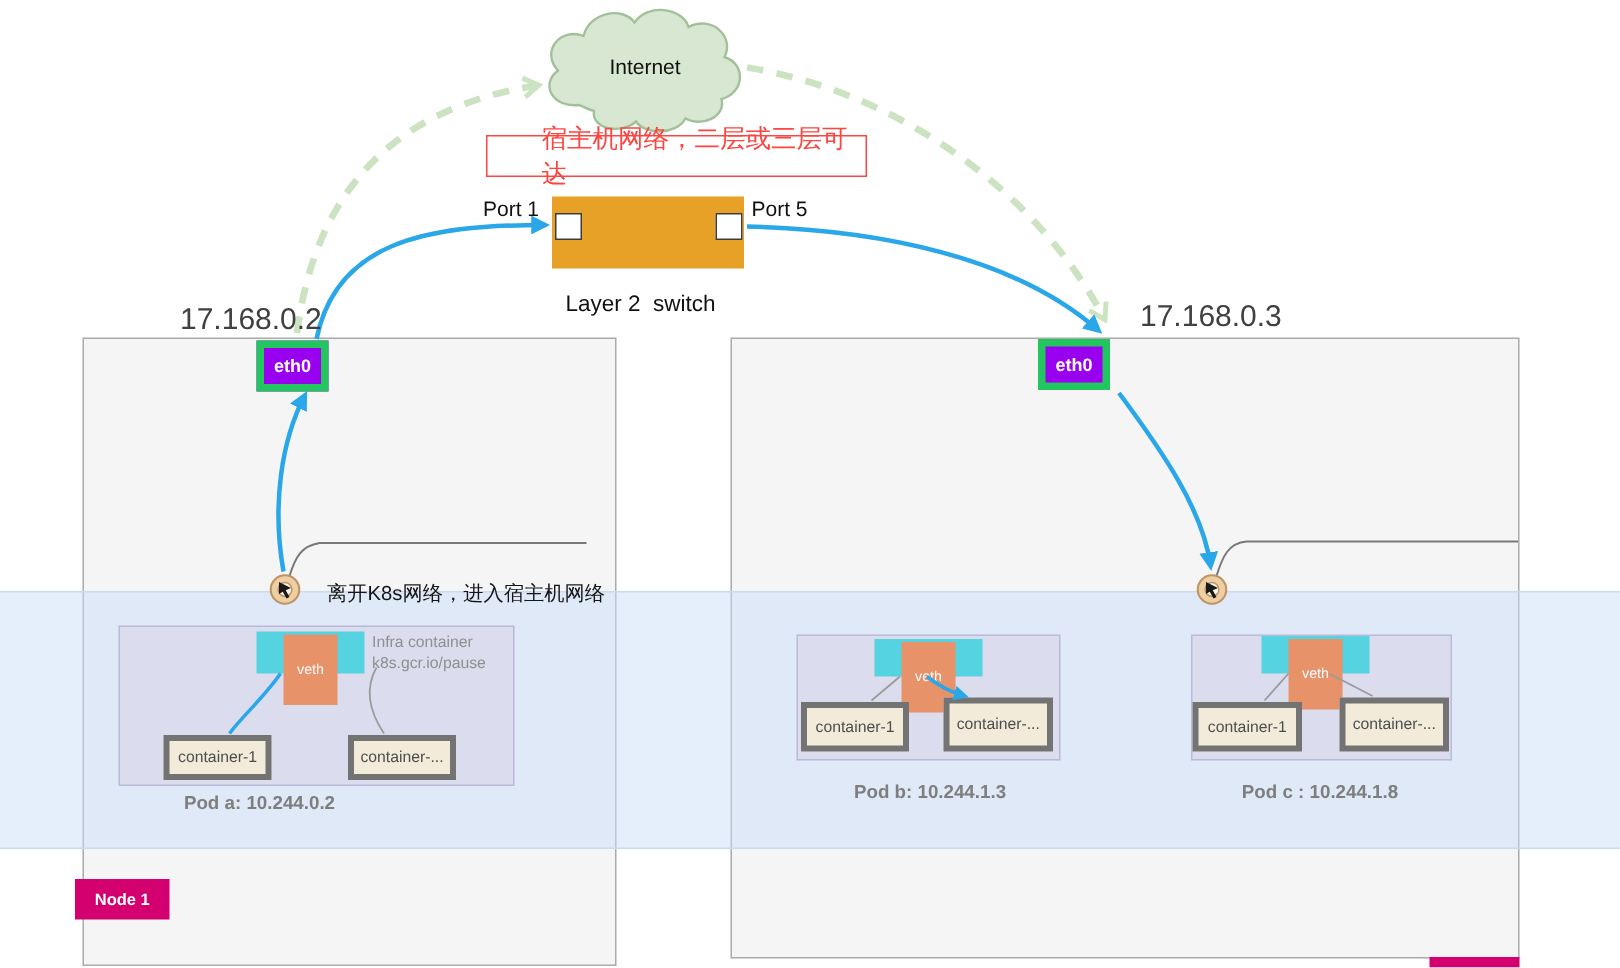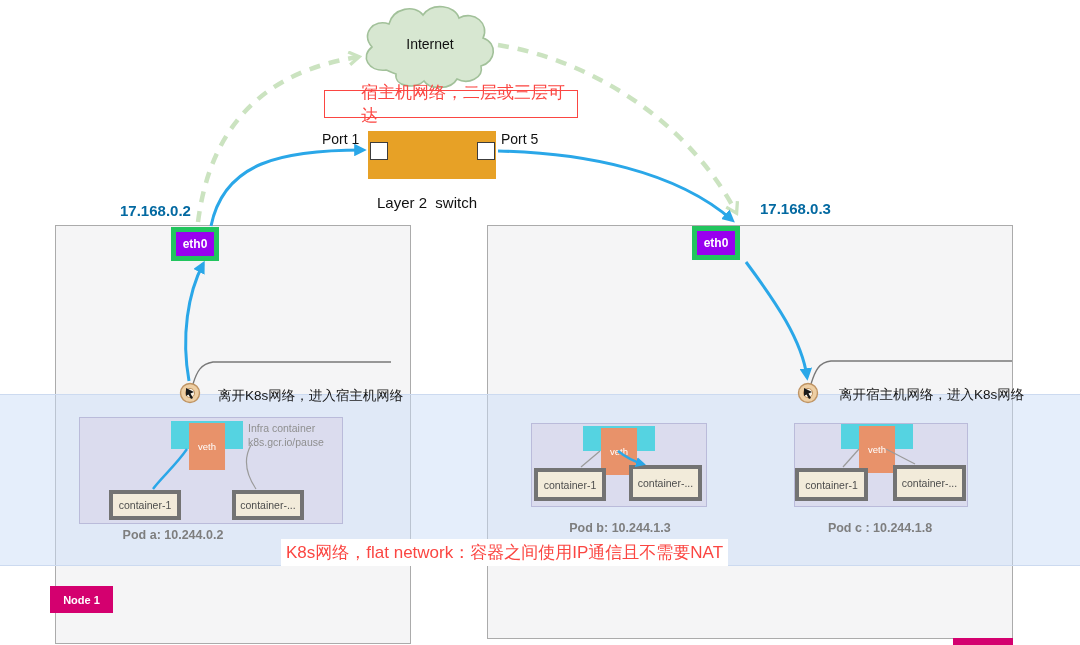--- a/index.html
+++ b/index.html
@@ -28,21 +28,21 @@
 
   .switch-box { position:absolute; left:368px; top:131px; width:128px; height:48px; background:#e7a126; z-index:2; }
   .port { position:absolute; width:18px; height:18px; background:#fff; border:1.6px solid #3c3c3c; z-index:3; }
   .port-left  { left:370px; top:142px; }
   .port-right { left:477px; top:142px; }
   .port-label { position:absolute; font-size:14px; color:#111; z-index:4; }
   .pl1 { left:322px; top:131px; }
   .pl5 { left:501px; top:131px; }
   .switch-label { position:absolute; left:377px; top:194px; font-size:15px; color:#111; white-space:pre; z-index:4; }
 
-  .ip { position:absolute; font-weight:bold; font-size:15px; color:#0369a1; z-index:4; }
+  .ip { position:absolute; font-weight:normal; font-size:20px; color:#404040; z-index:4; }
   .ip-left  { left:120px; top:202px; }
   .ip-right { left:760px; top:200px; }
 
   .eth { position:absolute; width:48px; height:34px; background:#9900ef; border:5px solid #22c55e;
     color:#fff; font-weight:bold; font-size:12px; display:flex; align-items:center; justify-content:center; z-index:4; }
   .eth-left  { left:171px; top:227px; }
   .eth-right { left:692px; top:226px; }
 
   .leader-note { position:absolute; font-size:13.5px; color:#151515; z-index:4;margin-top:43px; }
   .ln-left  { left:218px; top:344px; }
@@ -154,21 +154,20 @@
   <div class="port-label pl5">Port 5</div>
   <div class="switch-label">Layer 2  switch</div>
 
   <div class="ip ip-left">17.168.0.2</div>
   <div class="ip ip-right">17.168.0.3</div>
 
   <div class="eth eth-left">eth0</div>
   <div class="eth eth-right">eth0</div>
 
   <div class="leader-note ln-left">离开K8s网络，进入宿主机网络</div>
-  <div class="leader-note ln-right">离开宿主机网络，进入K8s网络</div>
 
   <div class="pod pod-a"></div>
   <div class="veth veth-a">
     <span class="veth-tag">veth</span>
   </div>
   <div class="cbox ca1">container-1</div>
   <div class="cbox ca2">container-...</div>
   <div class="infra-note">
     <span>Infra container</span>
     <span>k8s.gcr.io/pause</span>
@@ -184,19 +183,18 @@
   <div class="pod-label plb">Pod b: 10.244.1.3</div>
 
   <div class="pod pod-c"></div>
   <div class="veth veth-c">
     <span class="veth-tag">veth</span>
   </div>
   <div class="cbox cc1">container-1</div>
   <div class="cbox cc2">container-...</div>
   <div class="pod-label plc">Pod c : 10.244.1.8</div>
 
-  <div class="k8s-note">K8s网络，flat network：容器之间使用IP通信且不需要NAT</div>
 
   <div class="badge badge-left">Node 1</div>
   <div class="badge badge-right">Node X</div>
 
 
 </div>
 
 </body></html>

